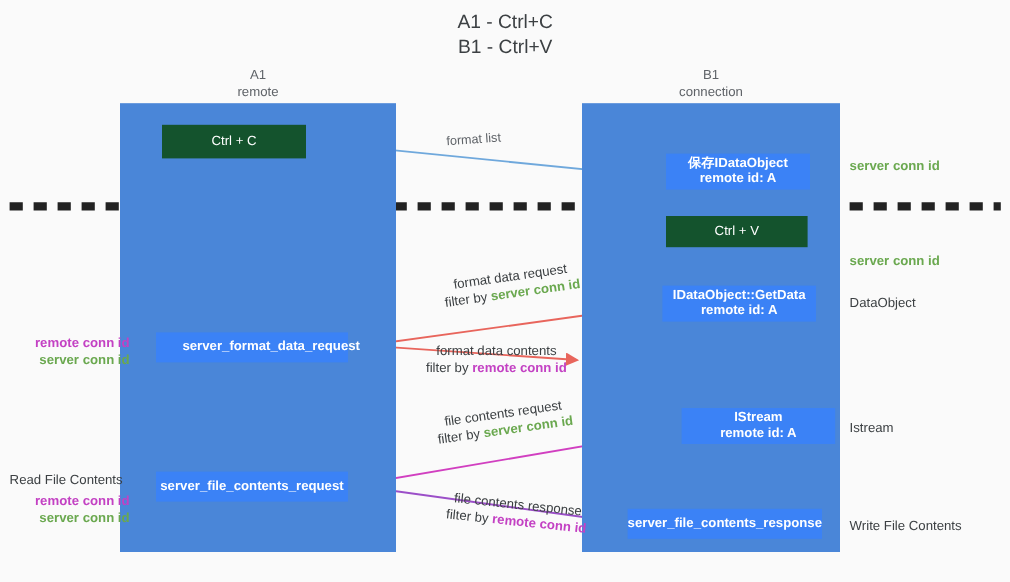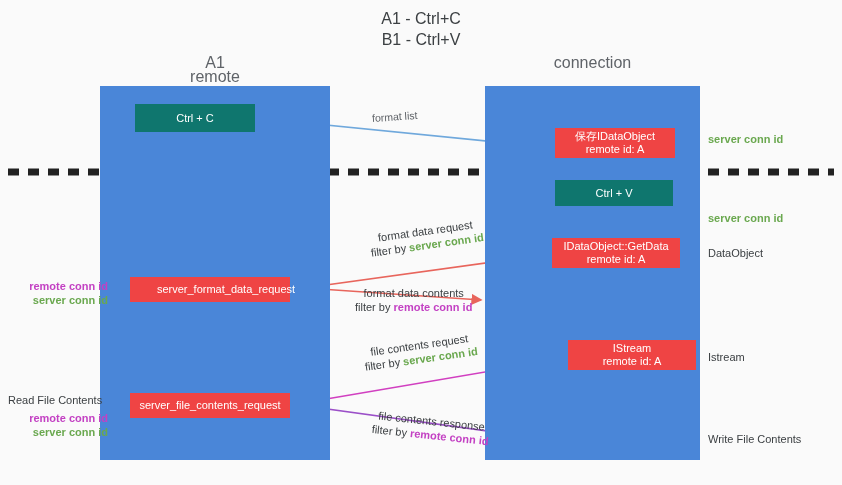--- a/index.html
+++ b/index.html
@@ -15,40 +15,40 @@
   .abs{position:absolute;}
 
   
   #title{
     left:0;top:8px;width:842px;text-align:center;
     font-size:16px;color:#3c4043;line-height:21px;
   }
 
   
   .col-head{
-    text-align:center;font-size:16px;color:#5f6368;line-height:14px;
+    text-align:center;font-size:11px;color:#5f6368;line-height:14px;
   }
   #head-a1{left:100px;top:56px;width:230px;}
   #head-b1{left:485px;top:56px;width:215px;}
 
   
   .lane{background:#4a86d8;}
   #lane-a1{left:100px;top:86px;width:230px;height:374px;}
   #lane-b1{left:485px;top:86px;width:215px;height:374px;}
 
   
   .box{
     box-sizing:border-box;
     display:flex;flex-direction:column;
     align-items:center;justify-content:center;
     color:#ffffff;font-size:11px;line-height:13px;
     text-align:center;
   }
-  .box.green{background:#0f766e;align-items:center;}
-  .box.orange{background:#ef4444;}
+  .box.green{background:#14532d;align-items:center;}
+  .box.orange{background:#3b82f6;font-weight:bold;}
   .box .l2{font-size:11px;}
 
   #box-ctrlc{left:135px;top:104px;width:120px;height:28px;}
   #box-idataobject{left:555px;top:128px;width:120px;height:30px;}
   #box-ctrlv{left:555px;top:180px;width:118px;height:26px;}
   #box-getdata{left:552px;top:238px;width:128px;height:30px;text-align:center;}
   #box-sfdreq{left:130px;top:277px;width:160px;height:25px;padding-left:32px;}
   #box-sfdres{left:488px;top:287px;width:158px;height:25px;}
   #box-istream{left:568px;top:340px;width:128px;height:30px;}
   #box-sfcreq{left:130px;top:393px;width:160px;height:25px;}
@@ -129,20 +129,21 @@
   <div class="abs" id="title">
     <div>A1 - Ctrl+C</div>
     <div>B1 - Ctrl+V</div>
   </div>
 
   <div class="abs col-head" id="head-a1">
     <div>A1</div>
     <div>remote</div>
   </div>
   <div class="abs col-head" id="head-b1">
+    <div>B1</div>
     <div>connection</div>
   </div>
 
   <div class="abs lane" id="lane-a1"></div>
   <div class="abs lane" id="lane-b1"></div>
 
   <div class="abs box green" id="box-ctrlc">
     <span>Ctrl + C</span>
   </div>
 
@@ -167,20 +168,23 @@
 
   <div class="abs box orange" id="box-istream">
     <span>IStream</span>
     <span class="l2">remote id: A</span>
   </div>
 
   <div class="abs box orange" id="box-sfcreq">
     <span>server_file_contents_request</span>
   </div>
 
+  <div class="abs box orange" id="box-sfcres">
+    <span>server_file_contents_response</span>
+  </div>
 
   <div class="abs lbl" id="lbl-format-list">format list</div>
 
   <div class="abs lbl ann-center" id="ann-fdreq">
     <span class="ann-line">format data request</span>
     <span class="ann-line"><span>filter by </span><span class="green-txt">server conn id</span></span>
   </div>
 
   <div class="abs lbl ann-center" id="ann-fdres">
     <span class="ann-line">format data contents</span>

